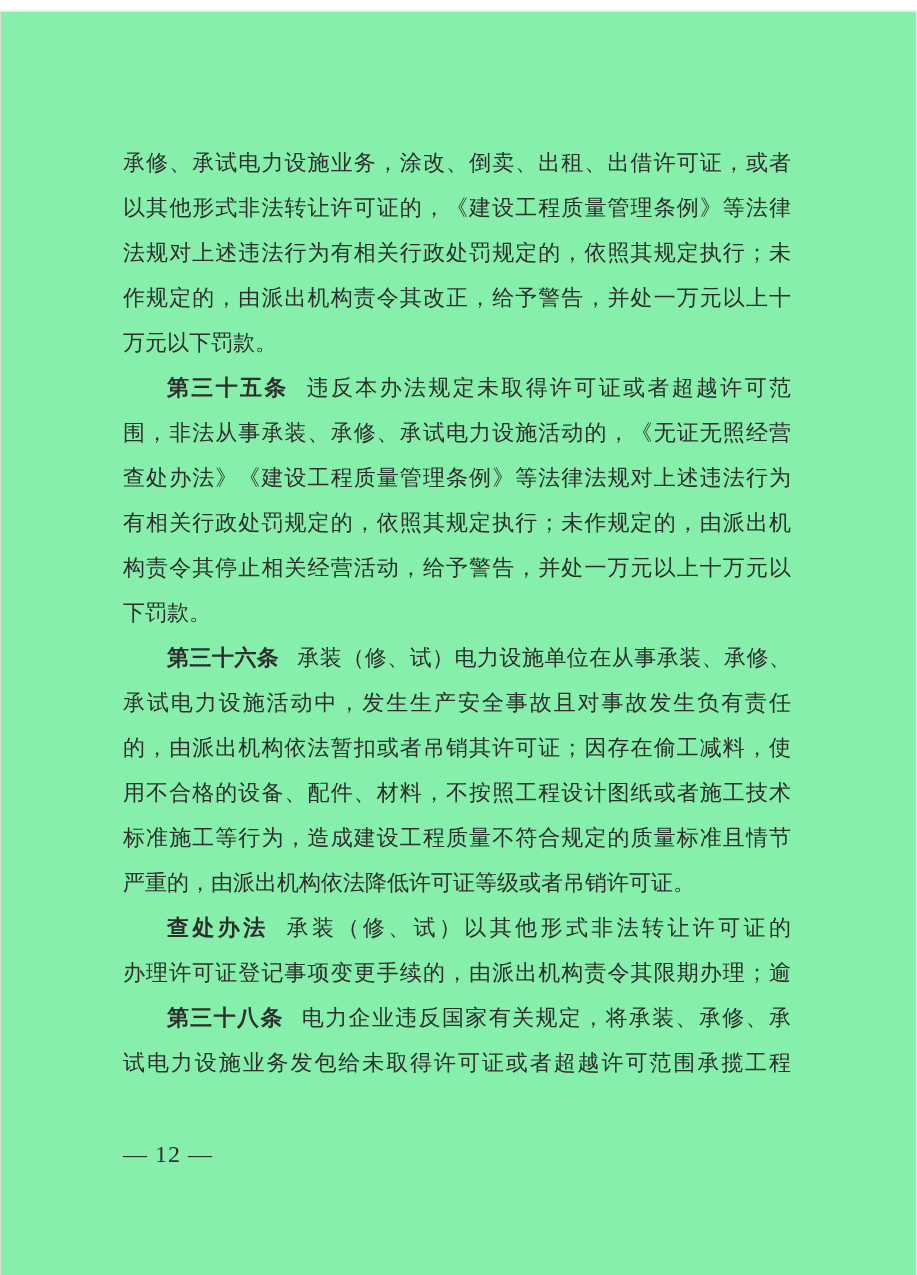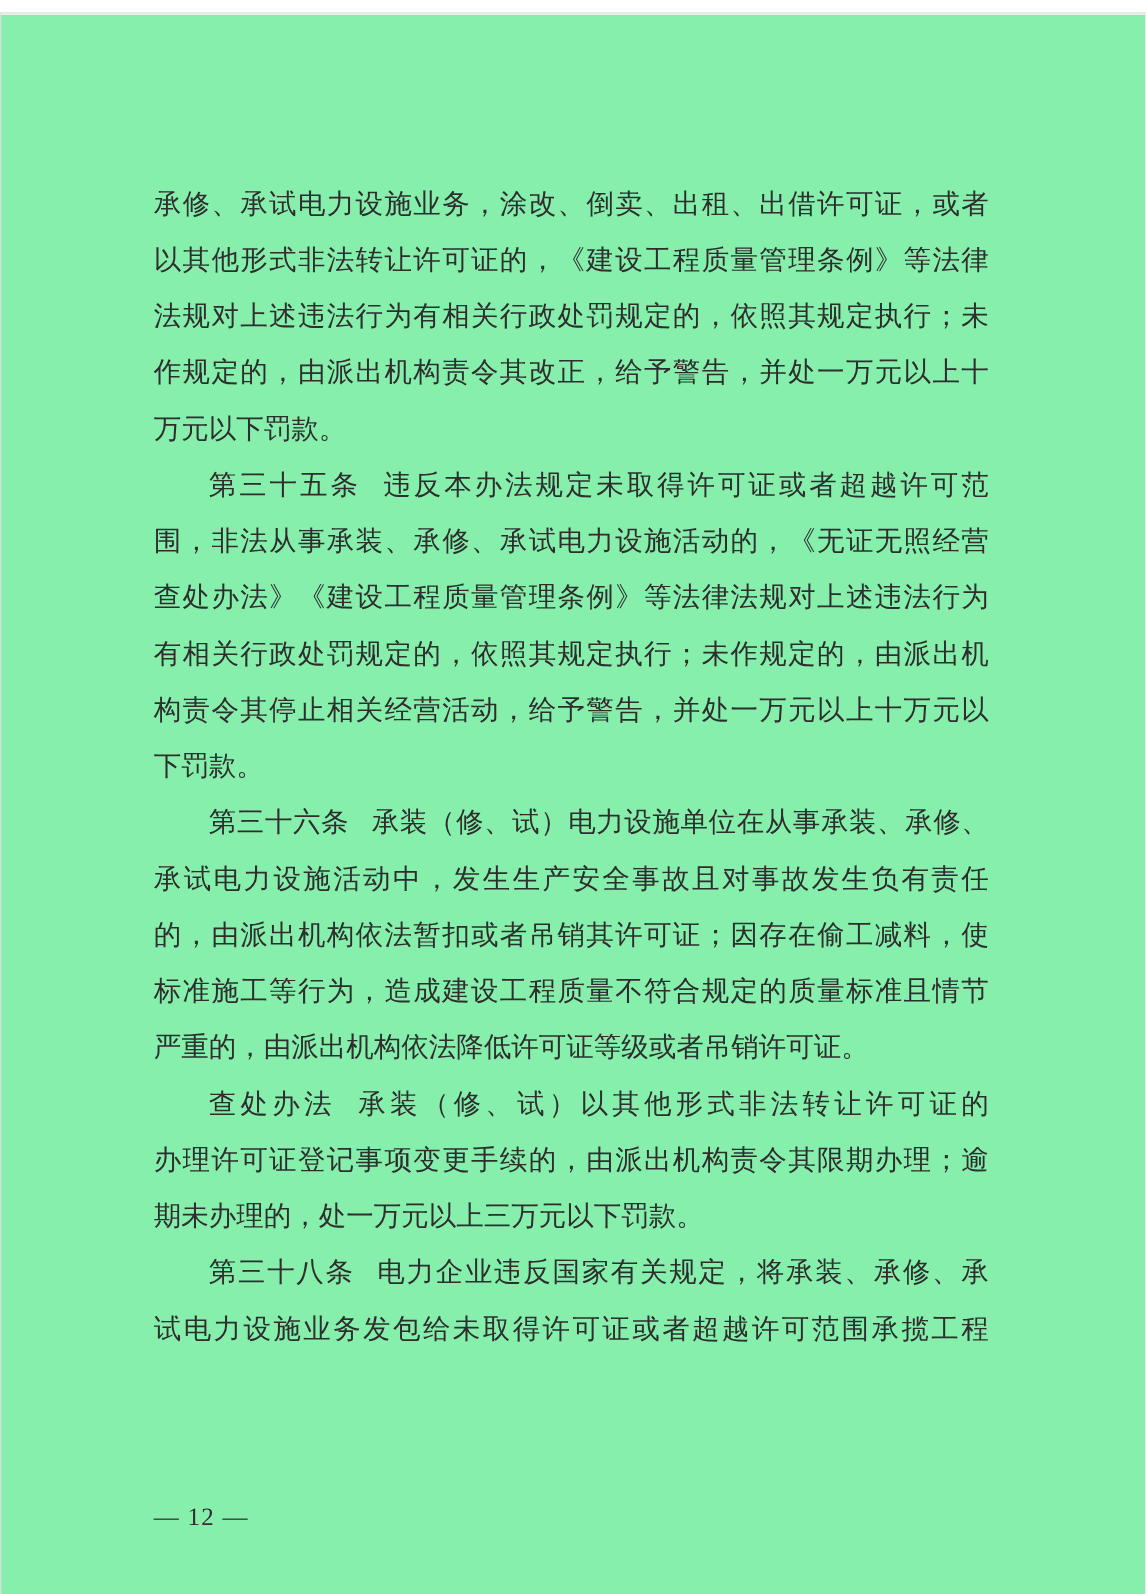--- a/index.html
+++ b/index.html
@@ -40,30 +40,30 @@
     text-align: justify;
     text-align-last: justify;
     text-justify: inter-character;
   }
   .last {
     text-align: right;
     text-align-last: left;
   }
   .ind { text-indent: 44px; }
   .term {
-    font-weight: 400;
+    font-weight: 700;
     margin-right: 0.82em;
   }
   .footer {
     position: absolute;
     left: 122px;
-    top: 1180px;
+    top: 1120px;
     height: 45px;
     line-height: 45px;
-    font-size: 20px;
+    font-size: 24px;
     color: #303030;
     letter-spacing: 1px;
   }
 </style>
 </head>
 <body>
 
 <div class="page">
   <div class="content">
 
@@ -85,30 +85,30 @@
       <div class="ln j">构责令其停止相关经营活动，给予警告，并处一万元以上十万元以</div>
       <div class="ln last">下罚款。</div>
     </div>
 
     <div class="para">
       <div class="ln j ind">
         <span class="term">第三十六条</span><span>承装（修、试）电力设施单位在从事承装、承修、</span>
       </div>
       <div class="ln j">承试电力设施活动中，发生生产安全事故且对事故发生负有责任</div>
       <div class="ln j">的，由派出机构依法暂扣或者吊销其许可证；因存在偷工减料，使</div>
+      <div class="ln j">用不合格的设备、配件、材料，不按照工程设计图纸或者施工技术</div>
       <div class="ln j">标准施工等行为，造成建设工程质量不符合规定的质量标准且情节</div>
       <div class="ln last">严重的，由派出机构依法降低许可证等级或者吊销许可证。</div>
     </div>
 
     <div class="para">
       <div class="ln j ind">
         <span class="term">查处办法</span><span>承装（修、试）以其他形式非法转让许可证的</span>
       </div>
       <div class="ln j">办理许可证登记事项变更手续的，由派出机构责令其限期办理；逾</div>
-      <div class="ln last">期未办理的，处一万元以上三万元以下罚款。</div>
     </div>
 
     <div class="para">
       <div class="ln j ind">
         <span class="term">第三十八条</span><span>电力企业违反国家有关规定，将承装、承修、承</span>
       </div>
       <div class="ln j">试电力设施业务发包给未取得许可证或者超越许可范围承揽工程</div>
     </div>
 
   </div>

